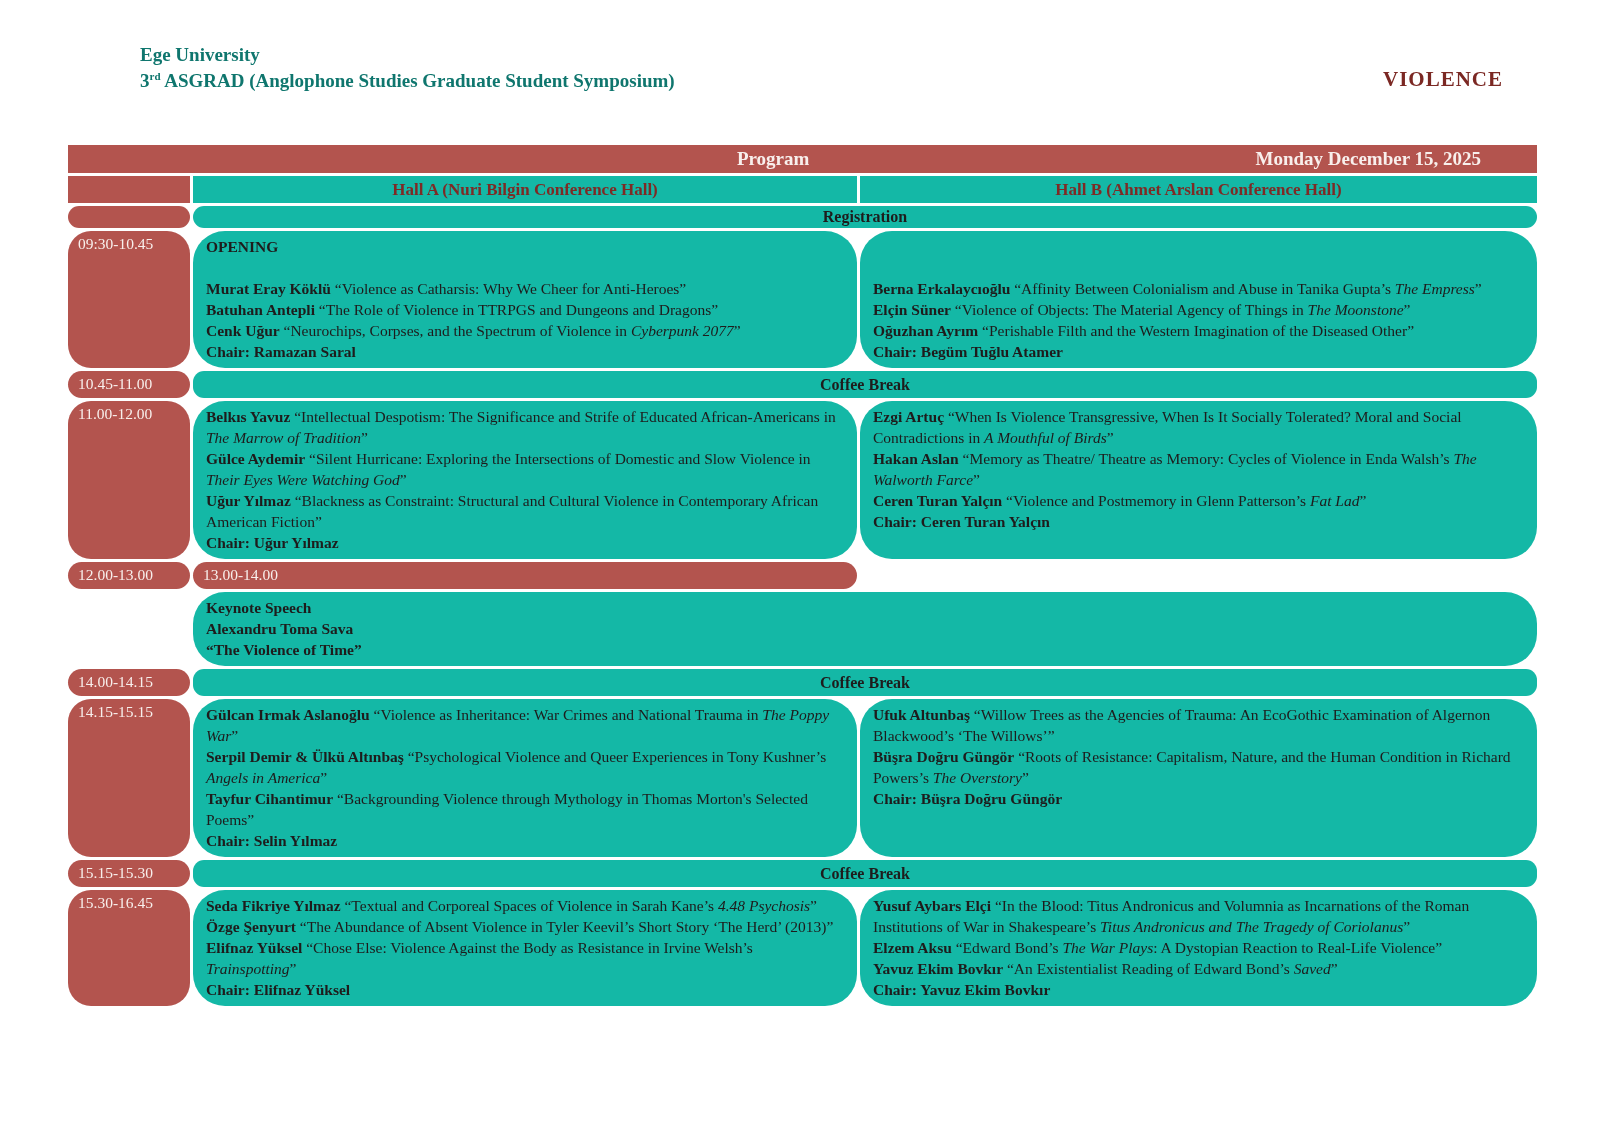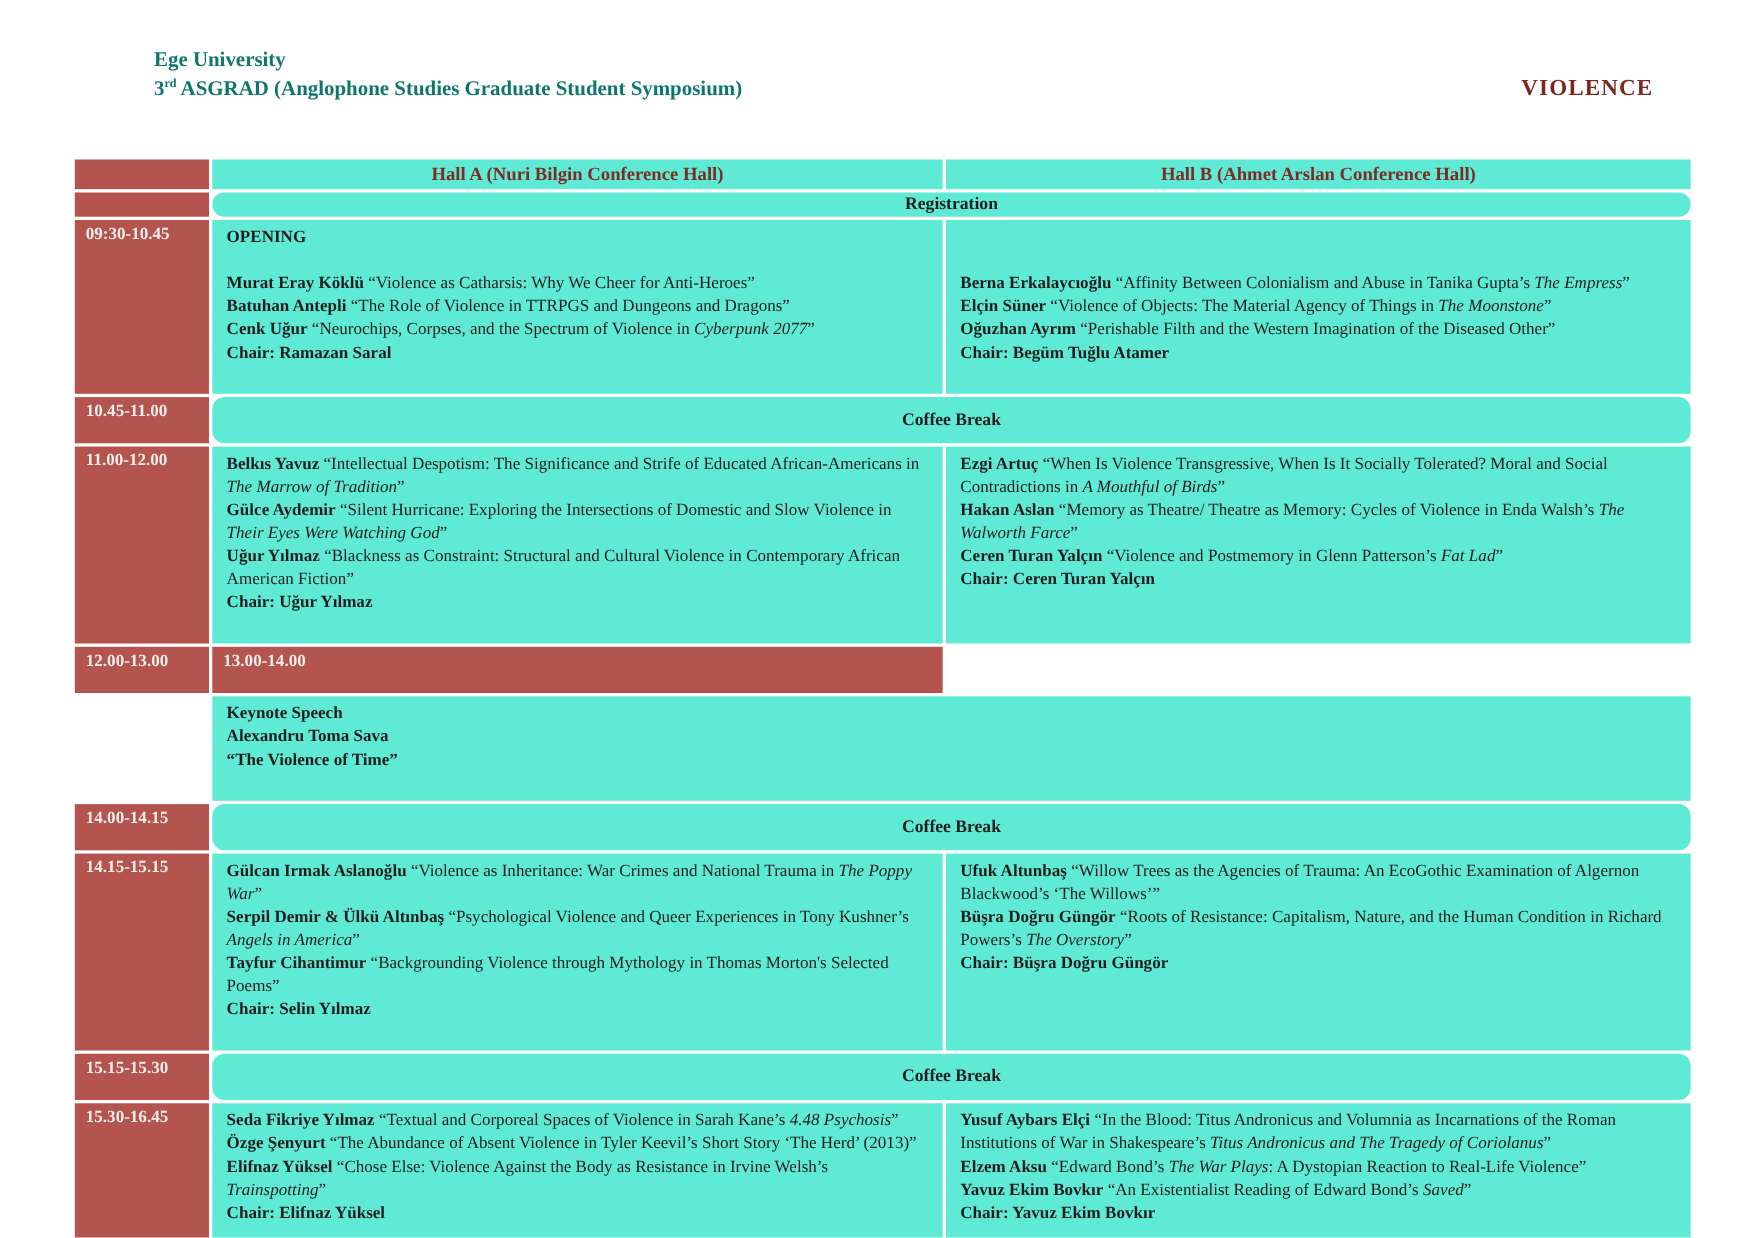--- a/index.html
+++ b/index.html
@@ -11,48 +11,52 @@
   .doc-header{position:absolute;left:140px;top:42px;color:#0f766e;font-weight:bold;font-size:19px;line-height:26px;}
   .doc-theme{position:absolute;top:67px;right:97px;color:#7b2823;font-weight:bold;font-size:21px;letter-spacing:1px;text-align:center;}
   sup{font-size:11px;vertical-align:super;line-height:0;}
 
   .program-table{
     position:absolute;left:68px;top:145px;width:1469px;
     display:grid;grid-template-columns:122px 664px 677px;gap:3px;
   }
   .cell{box-sizing:border-box;}
   .red{background:#b3544e;}
-  .pink{background:#5eead4;}
+  .pink{background:#14b8a6;}
 
   .band{grid-column:1/4;height:28px;position:relative;color:#f8efec;font-weight:bold;font-size:19px;}
   .band-title{position:absolute;left:48%;top:50%;transform:translate(-50%,-50%);white-space:nowrap;}
   .band-date{position:absolute;right:56px;top:50%;transform:translateY(-50%);white-space:nowrap;}
 
   .hallhead{height:27px;display:flex;align-items:center;justify-content:center;
     color:#7e2a25;font-weight:bold;font-size:17px;}
 
-  .time{padding:3px 4px 19px 10px;color:#f8efec;font-weight:bold;font-size:15.5px;line-height:20px;white-space:nowrap;}
+  .time{padding:3px 4px 4px 10px;color:#f8efec;font-weight:normal;font-size:15.5px;line-height:20px;white-space:nowrap;border-radius:23px;}
 
-  .content{padding:5px 14px 27px 13px;color:#1e1c1c;font-size:15.5px;line-height:21px;}
+  .content{padding:5px 14px 6px 13px;color:#1e1c1c;font-size:15.5px;line-height:21px;border-radius:32px;}
   .content .line{min-height:21px;}
   .merged{grid-column:2/4;}
   .merged.center{display:flex;align-items:center;justify-content:center;min-height:22px;
     font-weight:bold;color:#1e1c1c;font-size:16px;padding:1px 0;border-radius:11px;}
   b{font-weight:bold;} i{font-style:italic;}
 </style>
 </head>
 <body>
 
 <div class="doc-header">
   <div>Ege University</div>
   <div><span>3</span><sup>rd</sup><span> ASGRAD (Anglophone Studies Graduate Student Symposium)</span></div>
 </div>
 <div class="doc-theme">VIOLENCE</div>
 
 <div class="program-table">
+  <div class="cell red band">
+    <span class="band-title">Program</span>
+    <span class="band-date">Monday December 15, 2025</span>
+  </div>
   <div class="cell red"></div>
   <div class="cell pink hallhead">Hall A (Nuri Bilgin Conference Hall)</div>
   <div class="cell pink hallhead">Hall B (Ahmet Arslan Conference Hall)</div>
 
 <div class="cell red time"></div>
     <div class="cell pink merged center">
       <div class="line"><b>Registration</b></div>
     </div>
     <div class="cell red time">09:30-10.45</div>
     <div class="cell pink content">

